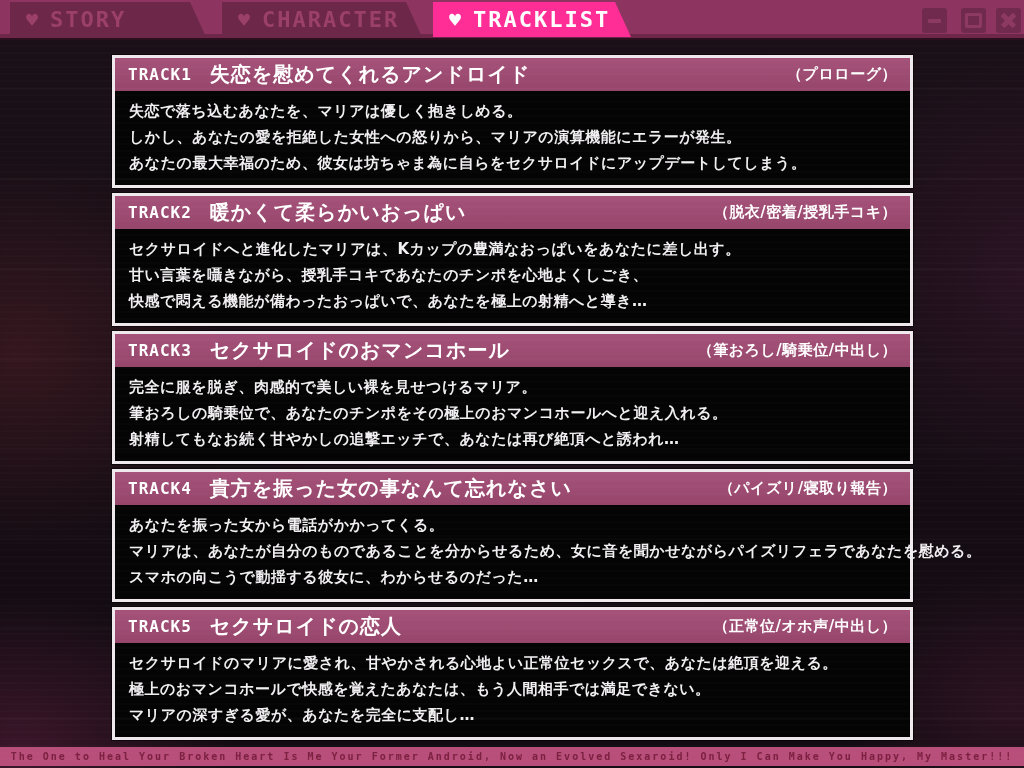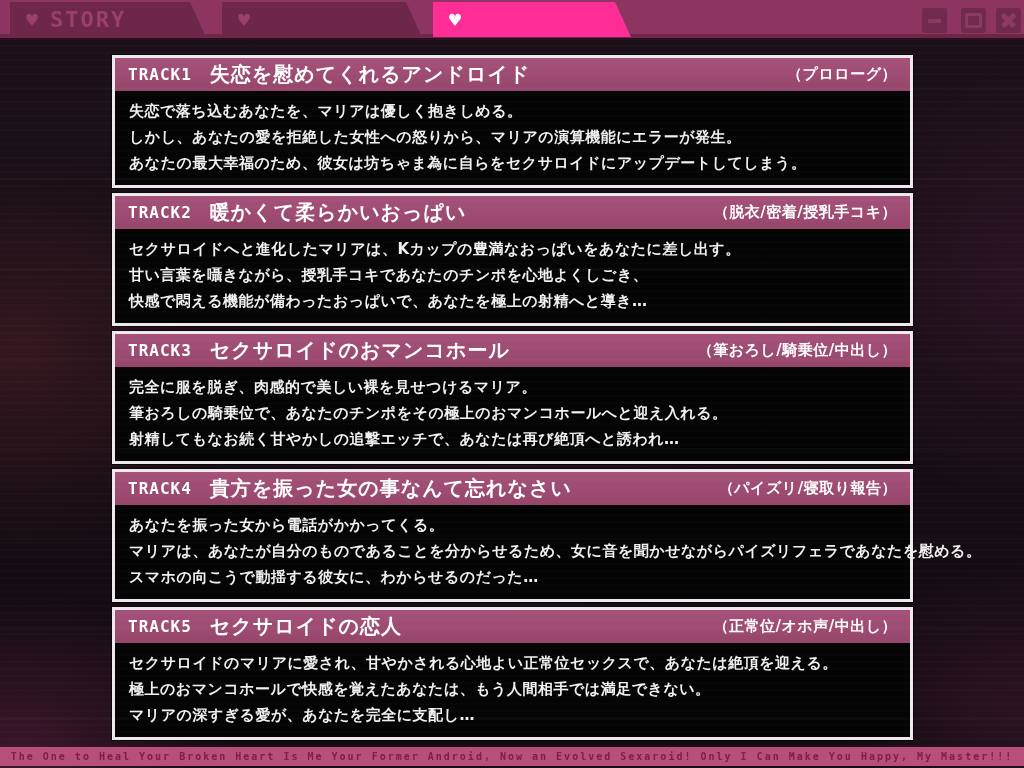--- a/index.html
+++ b/index.html
@@ -97,23 +97,25 @@
 </head>
 <body>
 
 <div class="tabbar">
   <div class="tab tab-inactive tab-story">
     <span class="heart">♥</span>
     <span>STORY</span>
   </div>
   <div class="tab tab-inactive tab-character">
     <span class="heart">♥</span>
+    <span>CHARACTER</span>
   </div>
   <div class="tab tab-active tab-tracklist">
     <span class="heart">♥</span>
+    <span>TRACKLIST</span>
   </div>
 
   <div class="win-btn btn-min">
     <span class="glyph-min"></span>
   </div>
   <div class="win-btn btn-max">
     <span class="glyph-max"></span>
   </div>
   <div class="win-btn btn-close">
     <span class="glyph-close"></span>

